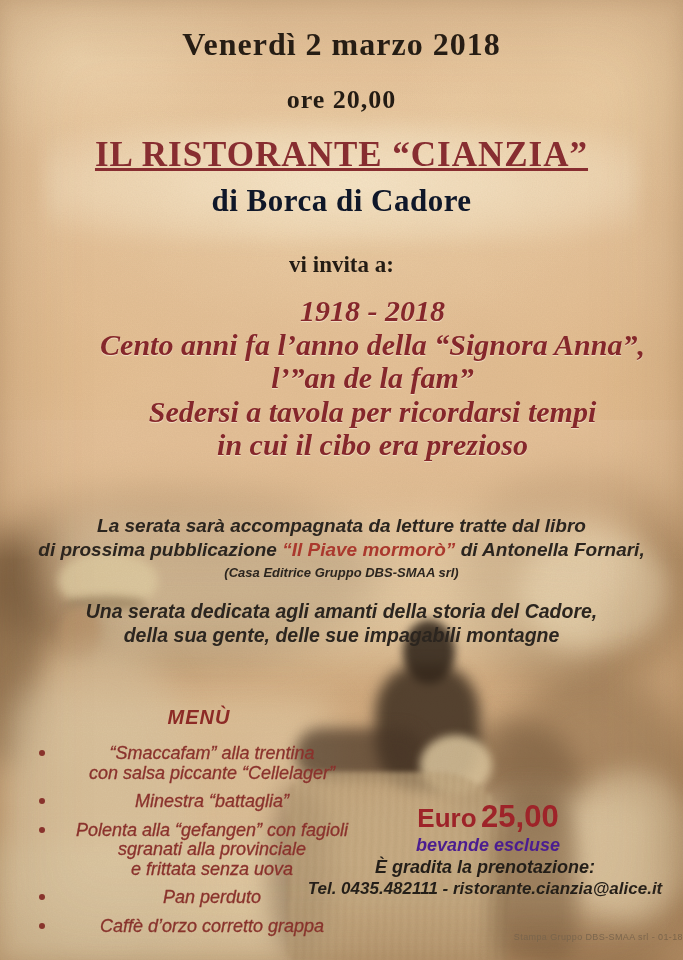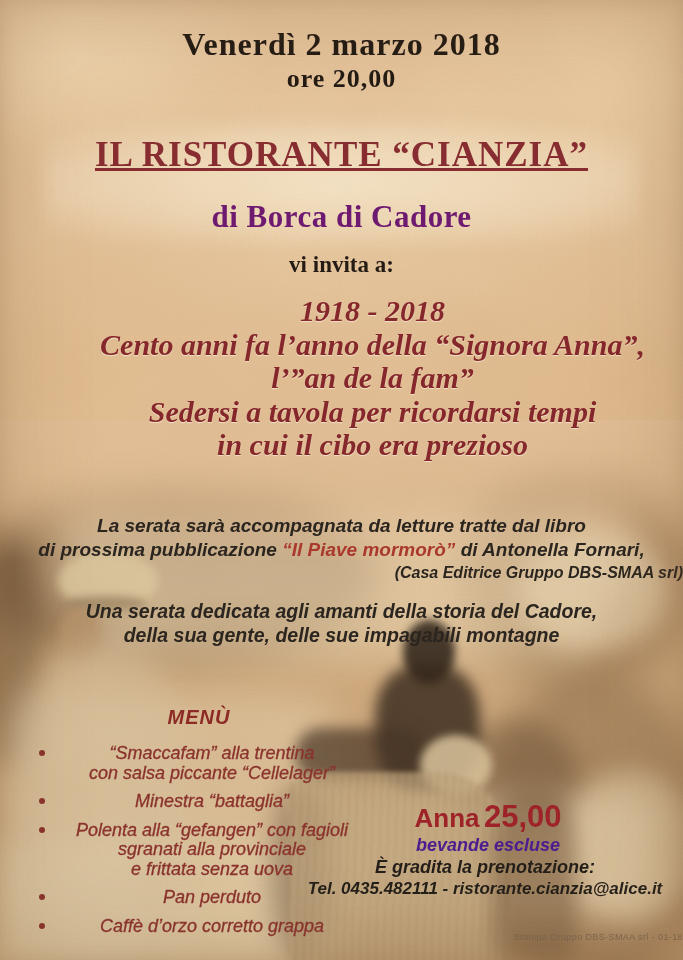--- a/index.html
+++ b/index.html
@@ -49,28 +49,28 @@
   .ph-ground{left:-20px;top:420px;width:340px;height:140px;background:rgba(229,210,174,0.60);filter:blur(16px);border-radius:0;}
   .photo::after{content:"";position:absolute;left:0;top:0;width:100%;height:140px;
     background:linear-gradient(180deg,#e5c29a 0%, rgba(229,194,154,0.7) 35%, rgba(229,194,154,0) 100%);}
   
   .titlebox{position:absolute;left:44px;top:122px;width:595px;height:122px;z-index:2;filter:blur(8px);
     background:radial-gradient(ellipse 70% 60% at 50% 50%, rgba(250,238,212,0.80), rgba(250,238,212,0.40) 65%, rgba(250,238,212,0) 100%);}
   
   .content{position:absolute;inset:0;z-index:3;}
   .cblock{position:absolute;left:0;width:100%;text-align:center;}
   .date   {top:26px; font:700 32px/1.15 "Liberation Serif",serif;color:#241c14;letter-spacing:1px;}
-  .time   {top:64px; font:700 26px/1.15 "Liberation Serif",serif;color:#241c14;letter-spacing:1px;}
+  .time   {top:85px; font:700 26px/1.15 "Liberation Serif",serif;color:#241c14;letter-spacing:1px;}
   .t1     {top:136px;font:700 35px/1.1 "Liberation Serif",serif;color:#8a2e32;letter-spacing:1px;text-decoration:underline;}
-  .t2     {top:200px;font:700 31px/1.1 "Liberation Serif",serif;color:#701a75;letter-spacing:.5px;}
+  .t2     {top:184px;font:700 31px/1.1 "Liberation Serif",serif;color:#0f172a;letter-spacing:.5px;}
   .invite {top:252px;font:700 23px/1.1 "Liberation Serif",serif;color:#241c14;}
   .headline{top:294px;font:italic 700 30px/33.5px "Liberation Serif",serif;color:#88282c;
     text-shadow:0 1px 1px rgba(255,246,228,0.7);margin-left:31px;}
   .lect{top:514px;font:italic 700 19px/23.5px "Liberation Sans",sans-serif;color:#2c2620;}
-  .lect .pub{font-size:16px;text-align:right;}
+  .lect .pub{font-size:13px;}
   .lect .red{color:#ae3a2f;}
   .dedic{top:600px;font:italic 700 19.5px/23.5px "Liberation Sans",sans-serif;color:#2c2620;}
   .menu{position:absolute;left:34px;top:706px;width:330px;text-align:center;}
   .menu-title{font:italic 700 20px/1.1 "Liberation Sans",sans-serif;color:#8f2b27;letter-spacing:1px;}
   .menu ul{margin:16px 0 0 0;padding:0;list-style:none;}
   .menu li{position:relative;padding-left:26px;margin-bottom:9px;
     font:italic 400 18px/19.5px "Liberation Sans",sans-serif;color:#8d332e;-webkit-text-stroke:.3px #8d332e;}
   .dot{position:absolute;left:5px;top:6px;width:6px;height:6px;border-radius:50%;background:#8d332e;}
   .price{position:absolute;left:338px;top:800px;width:300px;text-align:center;color:#a1242a;}
   .price .euro{font:700 26px/1.1 "Liberation Sans",sans-serif;}
@@ -174,21 +174,21 @@
           <span>Pan perduto</span>
         </li>
         <li>
           <span class="dot"></span>
           <span>Caffè d’orzo corretto grappa</span>
         </li>
       </ul>
     </div>
 
     <div class="price">
-      <div><span class="euro">Anna</span> <span class="amount">25,00</span></div>
+      <div><span class="euro">Euro</span> <span class="amount">25,00</span></div>
       <div class="note">bevande escluse</div>
     </div>
 
     <div class="booking">
       <div class="b1">È gradita la prenotazione:</div>
       <div class="b2">Tel. 0435.482111 - ristorante.cianzia@alice.it</div>
     </div>
 
     <div class="footer">Stampa Gruppo DBS-SMAA srl - 01-18</div>
 

